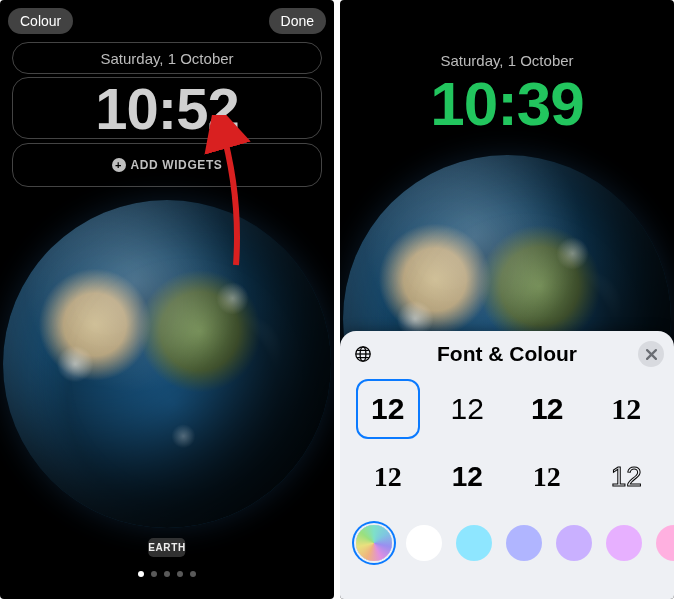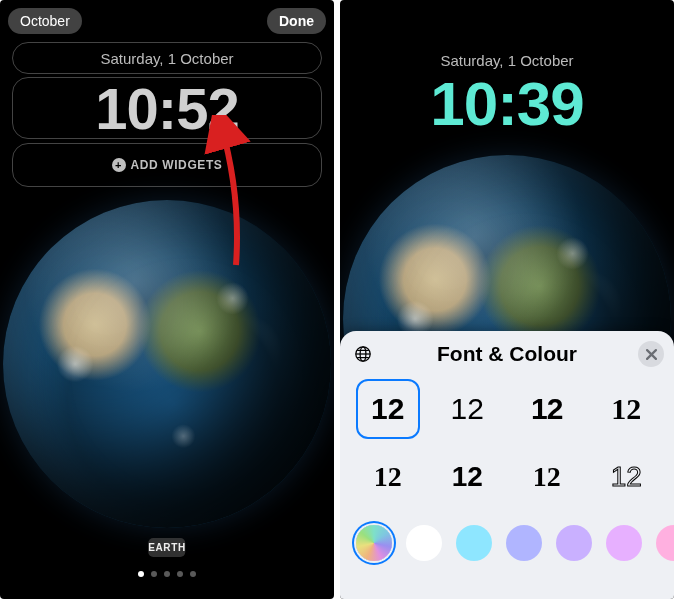--- a/index.html
+++ b/index.html
@@ -62,21 +62,21 @@
   }
   .pill {
     background: rgba(120,120,120,0.55);
     color: #fff;
     font-size: 14px;
     font-weight: 500;
     padding: 5px 12px;
     border-radius: 14px;
     backdrop-filter: blur(6px);
   }
-  .pill.done { font-weight: 700; }
+  .pill.done { font-weight: 400; }
 
   .date-box, .time-box, .widget-box {
     position: absolute;
     left: 12px; right: 12px;
     border: 1px solid rgba(150,150,150,0.45);
     border-radius: 16px;
     display: flex;
     align-items: center;
     justify-content: center;
   }
@@ -153,21 +153,21 @@
     top: 52px; left: 0; right: 0;
     text-align: center;
     color: #bcbcbc;
     font-size: 15px;
     font-weight: 500;
   }
   .r-time {
     position: absolute;
     top: 68px; left: 0; right: 0;
     text-align: center;
-    color: #5eead4;
+    color: #22c55e;
     font-size: 62px;
     font-weight: 600;
     letter-spacing: -1px;
   }
 
   
   .sheet {
     position: absolute;
     left: 0; right: 0; bottom: 0;
     height: 268px;
@@ -253,21 +253,21 @@
     background: conic-gradient(#7ee0c9,#7ec7e0,#9a8ff0,#e08fe0,#f0b37e,#e8e07e,#9ae07e,#7ee0c9);
   }
 </style>
 </head>
 <body>
 
 <div class="phone left">
   <div class="earth"></div>
 
   <div class="topbar">
-    <div class="pill">October</div>
+    <div class="pill">Colour</div>
     <div class="pill done">Done</div>
   </div>
 
   <div class="date-box">
     <span class="date-text">Saturday, 1 October</span>
   </div>
 
   <div class="time-box">
     <span class="time-text">10:52</span>
   </div>

